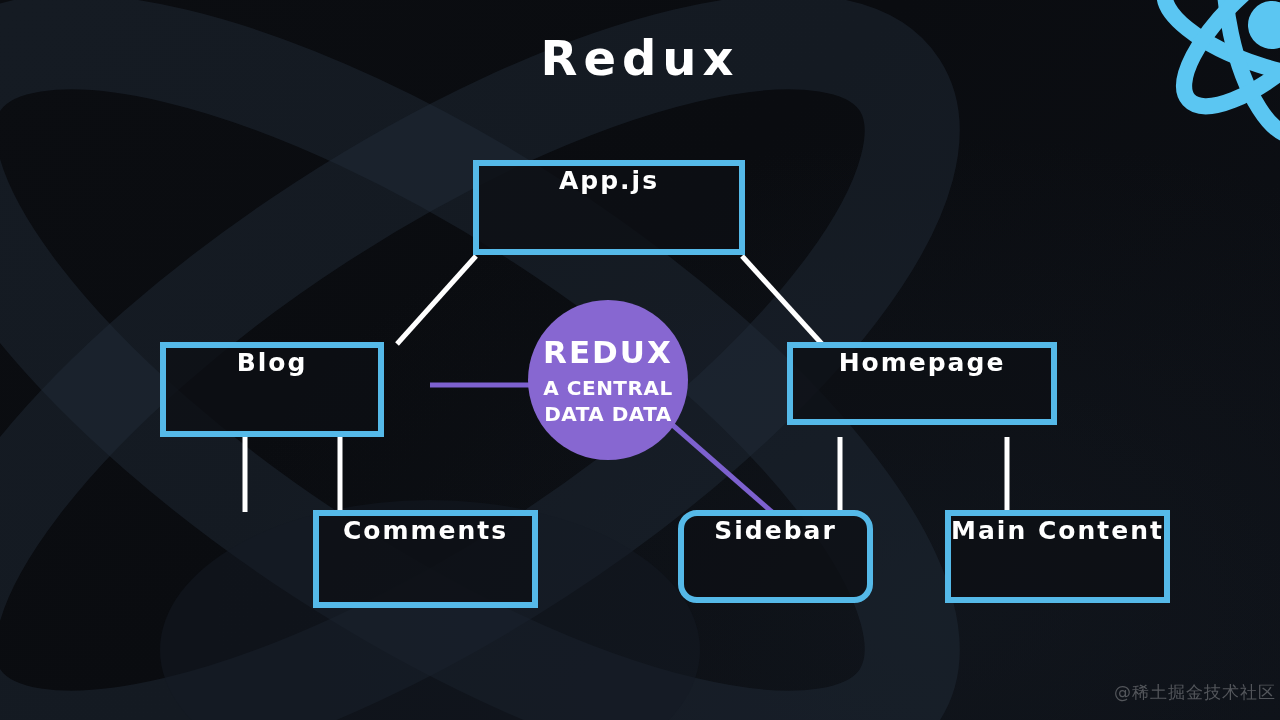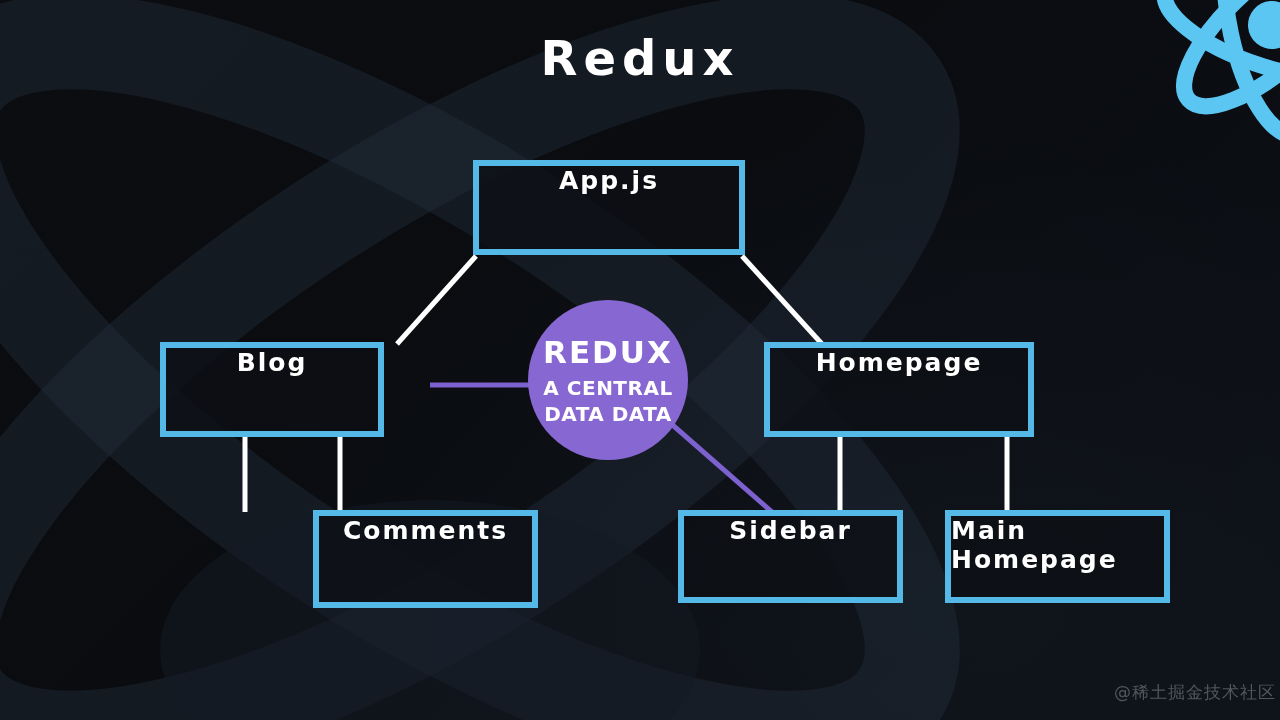--- a/index.html
+++ b/index.html
@@ -21,24 +21,24 @@
   .edge-purple { stroke:var(--connector-purple); stroke-width:5; }
   .node {
     position:absolute; z-index:2; box-sizing:border-box;
     border:6px solid var(--box-border);
     background:rgba(13,16,20,0.78);
     display:flex; align-items:flex-start; justify-content:center;
     color:#ffffff; font-weight:bold; font-size:25px; letter-spacing:2px;
   }
   .node-app      { left:473px; top:160px; width:272px; height:95px; }
   .node-blog     { left:160px; top:342px; width:224px; height:95px; }
-  .node-homepage { left:764px; top:342px; width:270px; height:95px; }
+  .node-homepage { left:787px; top:342px; width:270px; height:83px; }
   .node-latest   { left:53px;  top:510px; width:224px; height:93px; }
   .node-comments { left:313px; top:510px; width:225px; height:98px; }
-  .node-sidebar  { left:678px; top:510px; width:225px; height:93px; }
+  .node-sidebar  { left:678px; top:510px; width:195px; height:93px;border-radius:19px; }
   .node-main     { left:945px; top:510px; width:225px; height:93px; }
   .store {
     position:absolute; left:528px; top:300px; width:160px; height:160px; z-index:2;
     border-radius:50%; background:var(--store-fill);
     display:flex; flex-direction:column; align-items:center; justify-content:center;
     color:#ffffff; text-align:center;
   }
   .store-title { font-size:31px; font-weight:bold; letter-spacing:2px; margin-bottom:5px; }
   .store-sub   { font-size:20px; font-weight:bold; letter-spacing:0.5px; line-height:1.3; }
   .react-logo  { position:absolute; left:1132px; top:-115px; width:280px; height:280px; z-index:3; }
@@ -82,21 +82,21 @@
   <div class="node node-homepage">
     <span>Homepage</span>
   </div>
   <div class="node node-comments">
     <span>Comments</span>
   </div>
   <div class="node node-sidebar">
     <span>Sidebar</span>
   </div>
   <div class="node node-main">
-    <span>Main Homepage</span>
+    <span>Main Content</span>
   </div>
 
   <div class="store">
     <div class="store-title">REDUX</div>
     <div class="store-sub">A CENTRAL</div>
     <div class="store-sub">DATA DATA</div>
   </div>
 
   <svg class="react-logo" viewBox="-140 -140 280 280" aria-hidden="true">
     <g transform="rotate(18)" style="stroke:var(--react-logo)" fill="none" stroke-width="16">

